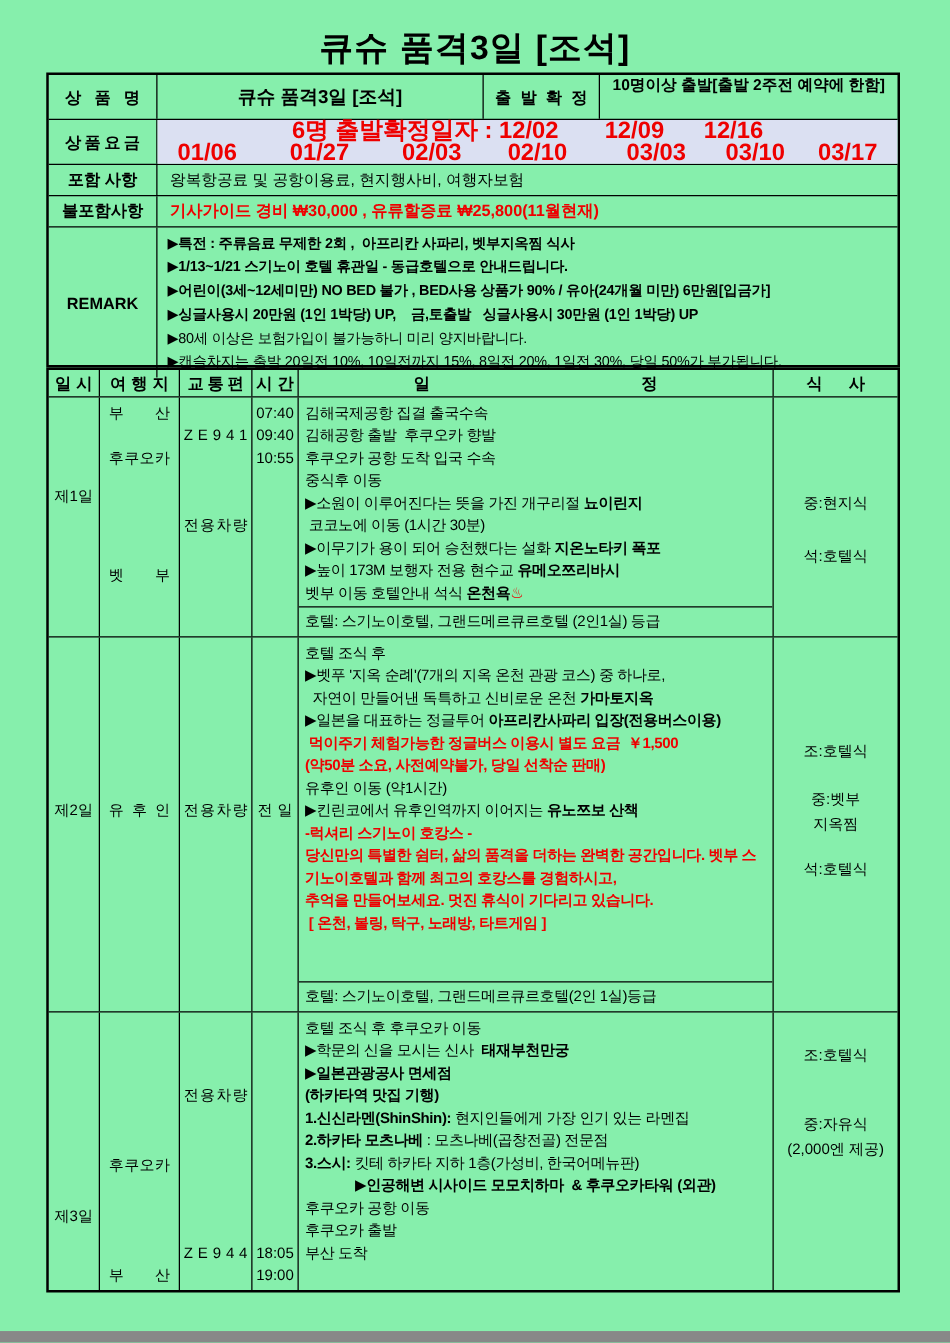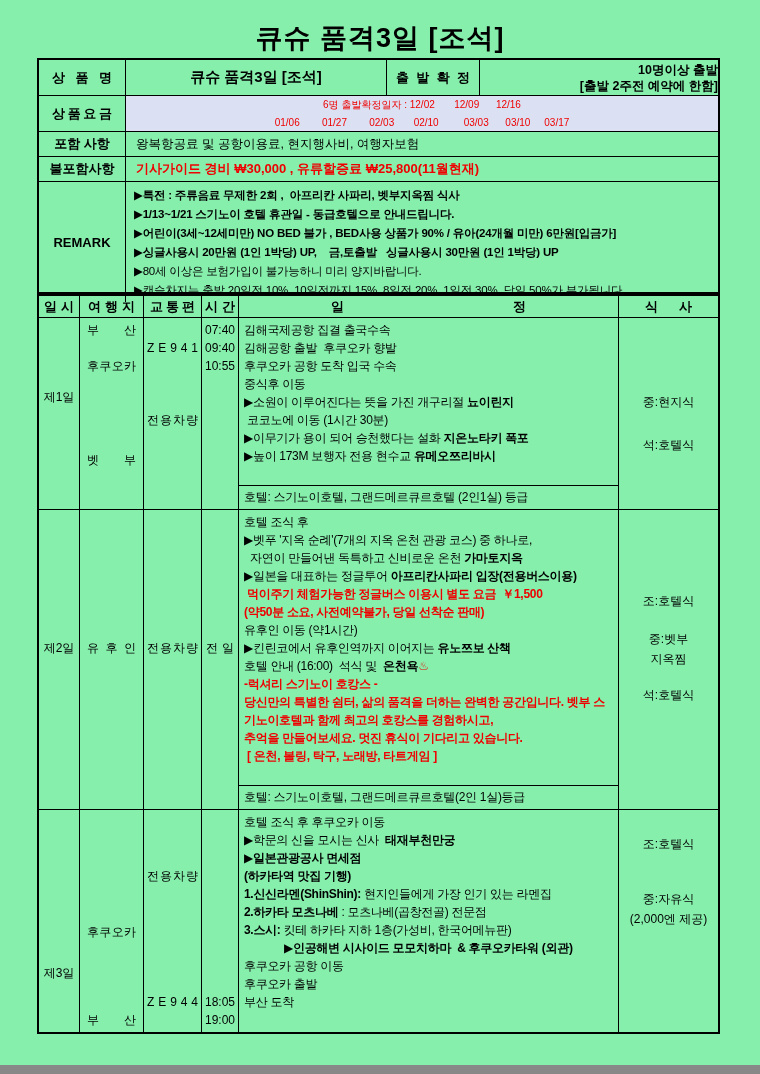--- a/index.html
+++ b/index.html
@@ -24,23 +24,23 @@
   .icell:last-child { border-right:none; }
   .lab { width:87px; font-weight:bold; font-size:13px; display:flex; align-items:center; justify-content:center; }
   .lab.spread { justify-content:space-between; padding:0 13px; }
   .r1 { height:35px; }
   .r2 { height:36px; }
   .r3 { height:25px; }
   .r4 { height:25px; }
   .r5 { height:121px; }
   .c-name { width:261px; display:flex; align-items:center; justify-content:center; font-weight:bold; font-size:15px; }
   .c-depart { width:93px; display:flex; align-items:center; justify-content:space-between; padding:0 9px; font-weight:bold; font-size:13px; }
-  .c-note { flex:1; display:flex; flex-direction:column; justify-content:center; text-align:right; font-weight:bold; font-size:12.5px; line-height:16px; }
+  .c-note { flex:1; display:flex; flex-direction:row; justify-content:center; text-align:left; font-weight:bold; font-size:12.5px; line-height:16px; }
   .c-price { flex:1; display:flex; flex-direction:column; justify-content:center; text-align:center;
-             font-weight:normal; font-size:10px; line-height:18px; white-space:pre; }
+             font-weight:bold; font-size:19px; line-height:18px; white-space:pre; }
   .c-val { flex:1; display:flex; align-items:center; font-size:12.5px; padding-left:10px; white-space:pre; overflow:hidden; }
   .c-remark { flex:1; padding:4px 0 0 8px; overflow:hidden; }
   .remark-line { height:19px; line-height:19px; font-size:11.5px; white-space:pre; letter-spacing:-0.2px; }
   .remark-line.b { font-weight:bold; }
   
   #itin-table {
     position:absolute; left:37px; top:294px; width:683px;
     border:2px solid #000; border-top-width:2px;
   }
   #itin-header { display:flex; height:22px; border-bottom:1px solid #000; font-weight:bold; font-size:13px; }
@@ -195,20 +195,21 @@
           </div>
           <div class="dcell c-sched sched-cell">
             <div class="sched-line"><span>김해국제공항 집결 출국수속</span></div>
             <div class="sched-line"><span>김해공항 출발  후쿠오카 향발</span></div>
             <div class="sched-line"><span>후쿠오카 공항 도착 입국 수속</span></div>
             <div class="sched-line"><span>중식후 이동</span></div>
             <div class="sched-line"><span>▶소원이 이루어진다는 뜻을 가진 개구리절 </span><span style="font-weight: bold;">뇨이린지</span></div>
             <div class="sched-line"><span> 코코노에 이동 (1시간 30분)</span></div>
             <div class="sched-line"><span>▶이무기가 용이 되어 승천했다는 설화 </span><span style="font-weight: bold;">지온노타키 폭포</span></div>
             <div class="sched-line"><span>▶높이 173M 보행자 전용 현수교 </span><span style="font-weight: bold;">유메오쯔리바시</span></div>
+            <div class="sched-line"><span>벳부 이동 호텔안내 석식 </span><span style="font-weight: bold;">온천욕</span><span style="color: rgb(238, 0, 0);">♨</span></div>
             <div class="hotel-line">호텔: 스기노이호텔, 그랜드메르큐르호텔 (2인1실) 등급</div>
           </div>
           <div class="dcell c-meal">
             <div class="side-item" style="top: 75px;">중:현지식</div>
             <div class="side-item" style="top: 118.2px;">석:호텔식</div>
           </div>
         </div>
         <div class="day-row" style="height: 300px;">
           <div class="dcell c-day">
             <div class="side-item" style="top: 129px;">제2일</div>
@@ -236,21 +237,20 @@
           </div>
           <div class="dcell c-sched sched-cell">
             <div class="sched-line"><span>호텔 조식 후</span></div>
             <div class="sched-line"><span>▶벳푸 '지옥 순례'(7개의 지옥 온천 관광 코스) 중 하나로,</span></div>
             <div class="sched-line"><span>  자연이 만들어낸 독특하고 신비로운 온천 </span><span style="font-weight: bold;">가마토지옥</span></div>
             <div class="sched-line"><span>▶일본을 대표하는 정글투어 </span><span style="font-weight: bold;">아프리칸사파리 입장(전용버스이용)</span></div>
             <div class="sched-line"><span style="font-weight: bold; color: rgb(238, 0, 0);"> 먹이주기 체험가능한 정글버스 이용시 별도 요금  ￥1,500</span></div>
             <div class="sched-line"><span style="font-weight: bold; color: rgb(238, 0, 0);">(약50분 소요, 사전예약불가, 당일 선착순 판매)</span></div>
             <div class="sched-line"><span>유후인 이동 (약1시간)</span></div>
             <div class="sched-line"><span>▶킨린코에서 유후인역까지 이어지는 </span><span style="font-weight: bold;">유노쯔보 산책</span></div>
-            <div class="sched-line"><span>호텔 안내 (16:00)  석식 및  </span><span style="font-weight: bold;">온천욕</span><span style="color: rgb(238, 0, 0);">♨</span></div>
             <div class="sched-line"><span style="font-weight: bold; color: rgb(238, 0, 0);">-럭셔리 스기노이 호캉스 -</span></div>
             <div class="sched-line"><span style="font-weight: bold; color: rgb(238, 0, 0);">당신만의 특별한 쉼터, 삶의 품격을 더하는 완벽한 공간입니다. 벳부 스</span></div>
             <div class="sched-line"><span style="font-weight: bold; color: rgb(238, 0, 0);">기노이호텔과 함께 최고의 호캉스를 경험하시고,</span></div>
             <div class="sched-line"><span style="font-weight: bold; color: rgb(238, 0, 0);">추억을 만들어보세요. 멋진 휴식이 기다리고 있습니다.</span></div>
             <div class="sched-line"><span style="font-weight: bold; color: rgb(238, 0, 0);"> [ 온천, 볼링, 탁구, 노래방, 타트게임 ]</span></div>
             <div class="hotel-line">호텔: 스기노이호텔, 그랜드메르큐르호텔(2인 1실)등급</div>
           </div>
           <div class="dcell c-meal">
             <div class="side-item" style="top: 82.2px;">조:호텔식</div>
             <div class="side-item" style="top: 120px;">중:벳부</div>

